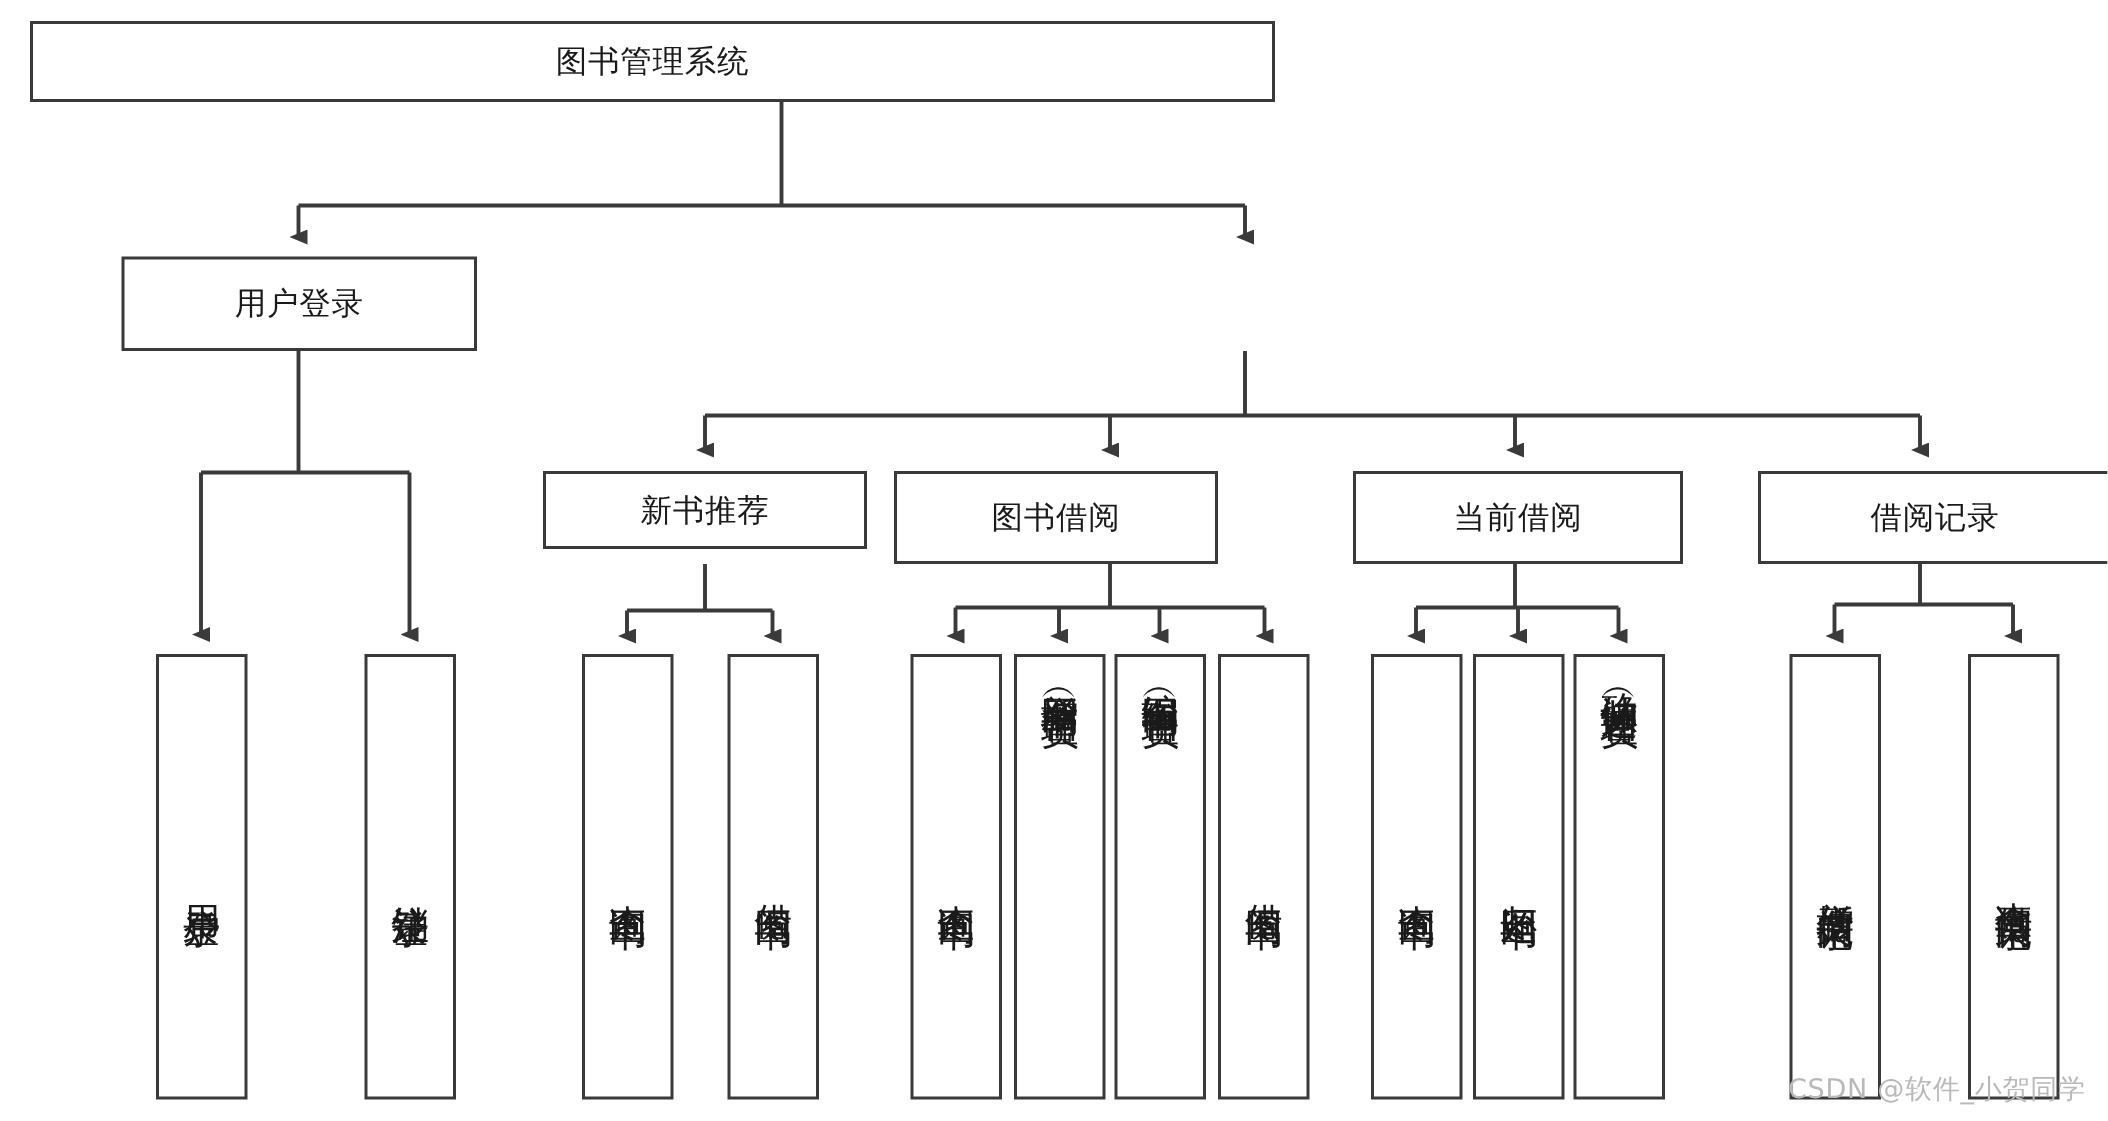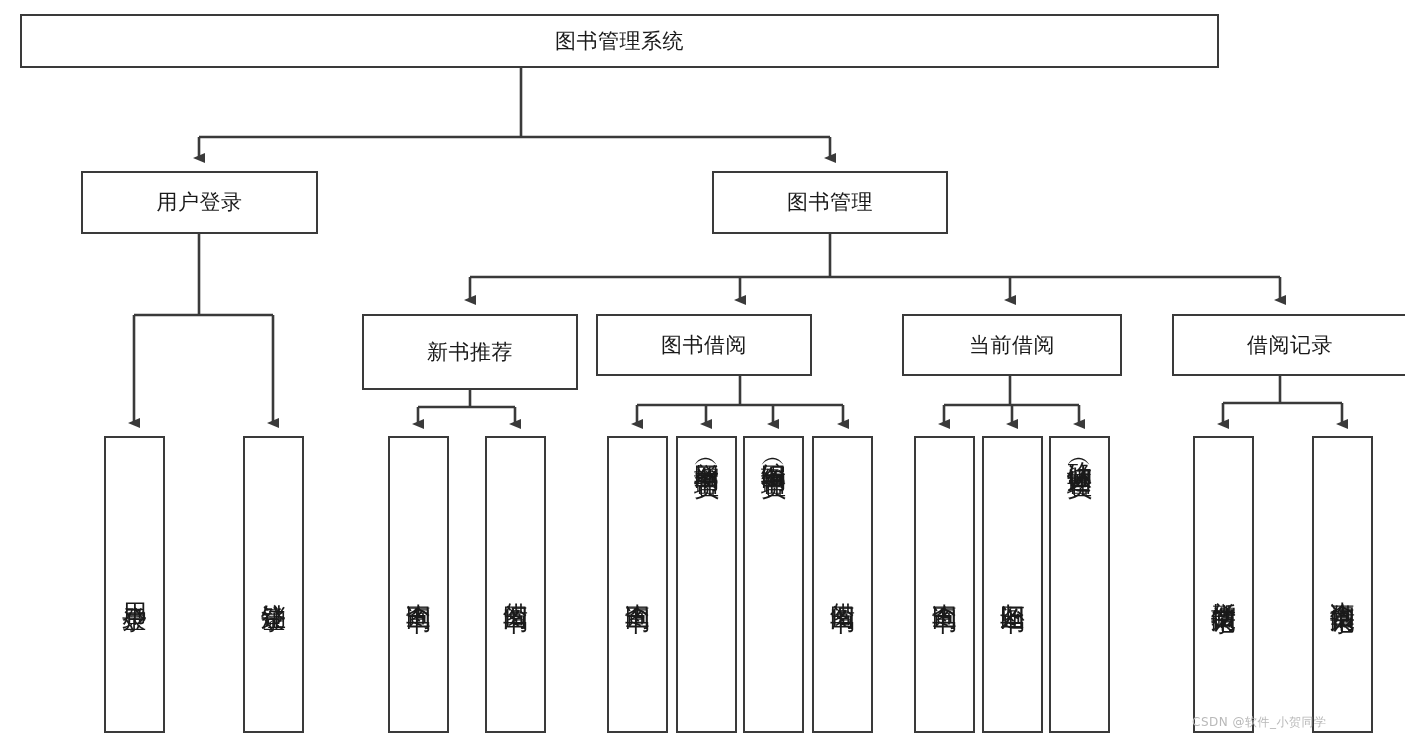--- a/index.html
+++ b/index.html
@@ -63,21 +63,21 @@
     font-size: 25px;
   }
   
   .node.v.center {
     align-items: center;
   }
   .watermark {
     position: absolute;
     left: 1192px;
     top: 714px;
-    font-size: 12px;
+    font-size: 18px;
     color: #b9b9b9;
     white-space: nowrap;
     letter-spacing: 0.5px;
     text-align: center;
   }
 </style>
 </head>
 <body>
 
 <div id="canvas">
@@ -128,32 +128,29 @@
       <path d="M1012,405 L1012,424" marker-end="url(#arrow)"></path>
       <path d="M1079,405 L1079,424" marker-end="url(#arrow)"></path>
 
       <path d="M1280,376 L1280,403"></path>
       <path d="M1223,403 L1342,403"></path>
       <path d="M1223,403 L1223,424" marker-end="url(#arrow)"></path>
       <path d="M1342,403 L1342,424" marker-end="url(#arrow)"></path>
     </g>
   </svg>
 
-  <div class="node h" style="left:20px; top:14px; width:1199px; height:54px;">
+  <div class="node h" style="left:20px; top:14px; width:830px; height:54px;">
     <span class="label">图书管理系统</span>
   </div>
 
   <div class="node h" style="left:81px; top:171px; width:237px; height:63px;">
     <span class="label">用户登录</span>
   </div>
-  <div class="node h" style="left:712px; top:171px; width:236px; height:63px;">
-    <span class="label">图书管理</span>
-  </div>
-
-  <div class="node h" style="left:362px; top:314px; width:216px; height:76px;">
+
+  <div class="node h" style="left:362px; top:314px; width:216px; height:52px;">
     <span class="label">新书推荐</span>
   </div>
   <div class="node h" style="left:596px; top:314px; width:216px; height:62px;">
     <span class="label">图书借阅</span>
   </div>
   <div class="node h" style="left:902px; top:314px; width:220px; height:62px;">
     <span class="label">当前借阅</span>
   </div>
   <div class="node h" style="left:1172px; top:314px; width:236px; height:62px;">
     <span class="label">借阅记录</span>

